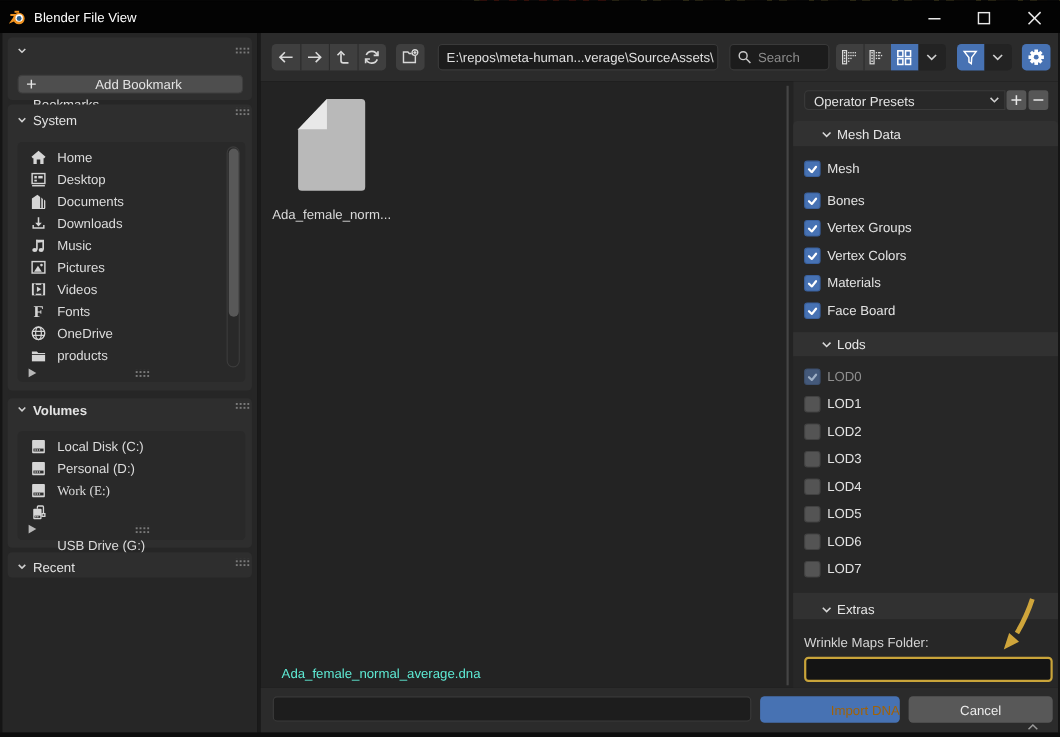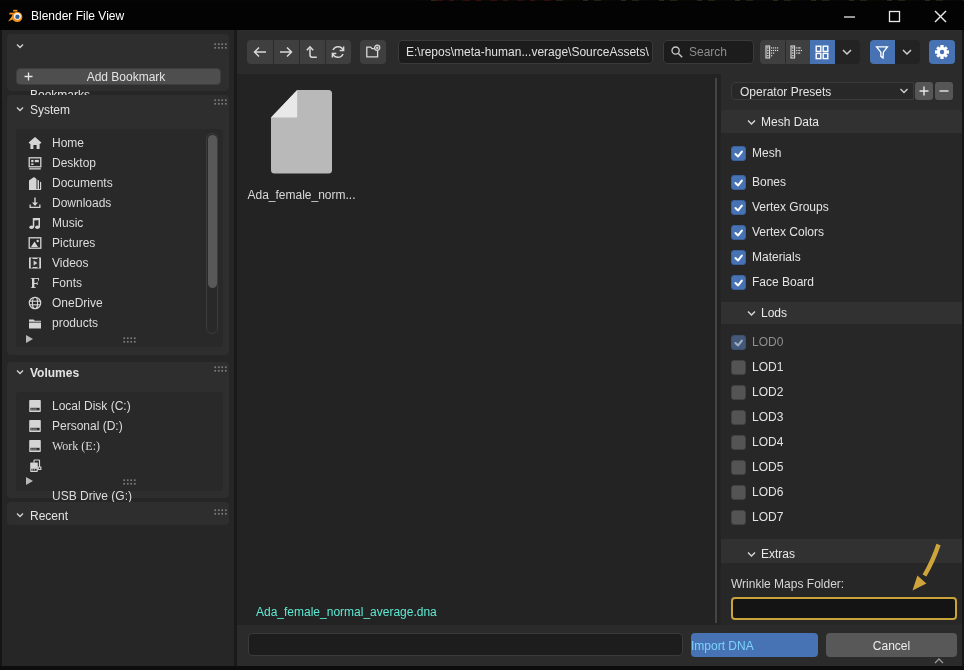--- a/index.html
+++ b/index.html
@@ -410,21 +410,21 @@
 
   <svg class="abs" style="left:905px;top:540px" width="50" height="55" viewBox="0 0 50 55">
     <path d="M33.5 4.5 Q28.5 20 19.5 35.5" fill="none" stroke="#cfa53b" stroke-width="4.4"></path>
     <path d="M7.5 50.5 L21.4 43.4 L12.4 35.4 Z" fill="#cfa53b"></path>
   </svg>
 
   <div class="abs" id="bottombar" style="left:237px;top:625px;width:725px;height:41px;background:#2b2b2b;"></div>
   <div class="abs" style="left:248px;top:633px;width:435px;height:23px;background:#1d1d1d;border:1px solid #3a3a3a;border-radius:4px;"></div>
   <div class="abs txt" style="left:256px;top:605px;color:#5eead4;">Ada_female_normal_average.dna</div>
   <div class="abs" style="left:691px;top:633px;width:127px;height:24px;background:#4772b3;border-radius:4px;"></div>
-  <div class="abs txt" style="left:691px;top:639px;width:127px;text-align:left;color:#7dd3fc;">Import DNA</div>
+  <div class="abs txt" style="left:691px;top:639px;width:127px;text-align:right;color:#a16207;">Import DNA</div>
   <div class="abs" style="left:826px;top:633px;width:131px;height:24px;background:#585858;border-radius:4px;"></div>
   <div class="abs txt" style="left:826px;top:639px;width:131px;text-align:center;color:#ececec;">Cancel</div>
   <svg class="abs" style="left:933px;top:657px" width="12" height="8" viewBox="0 0 12 8">
       <path d="M2 6 L6 2 L10 6" fill="none" stroke="#9a9a9a" stroke-width="1.3"></path>
     </svg>
 
   <div class="abs" style="left:0;top:666px;width:964px;height:4px;background:#0d0d0d;"></div>
   <div class="abs" style="left:0;top:30px;width:2px;height:636px;background:#151515;"></div>
   <div class="abs" style="left:962px;top:30px;width:2px;height:636px;background:#151515;"></div>
 </div>

